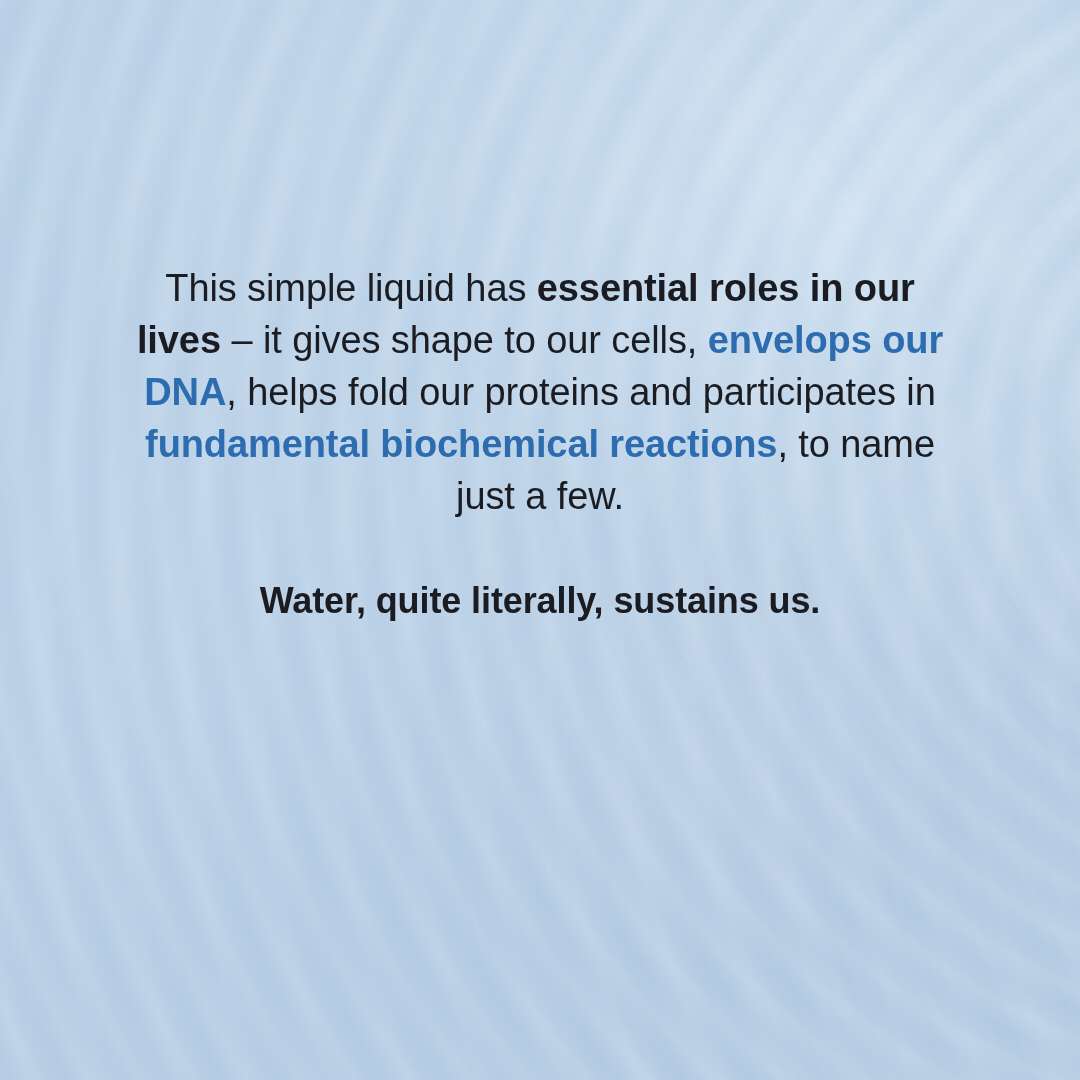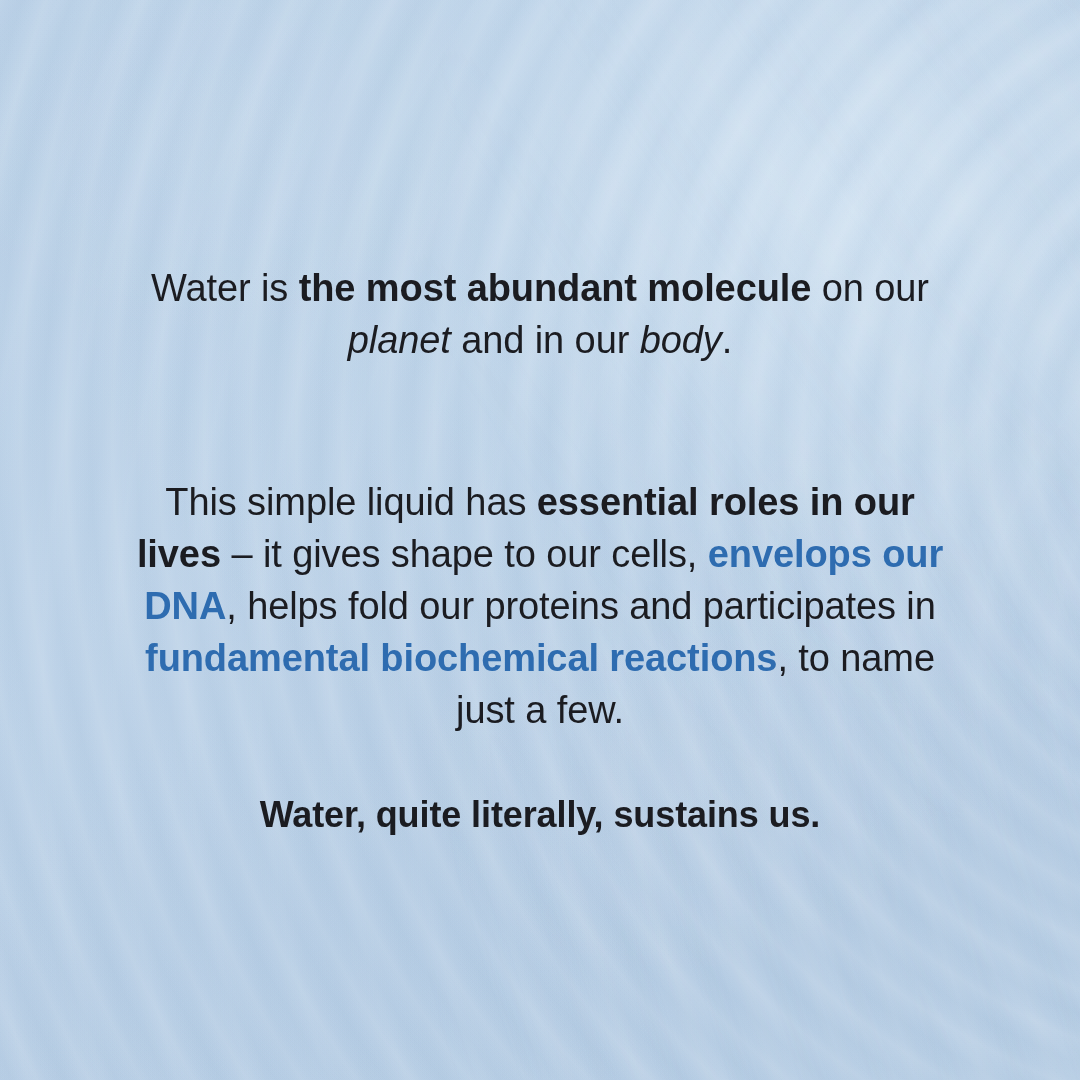--- a/index.html
+++ b/index.html
@@ -129,20 +129,19 @@
 
   <div class="bg-layer bg-base"></div>
   <div class="bg-layer bg-rings"></div>
   <div class="bg-layer bg-rings2"></div>
   <div class="bg-layer bg-streaks"></div>
   <div class="bg-layer bg-streaks-low"></div>
   <div class="bg-layer bg-mottle"></div>
 
   <div class="text-block">
 
-    <p class="para para-1"><span>Water is </span><span style="font-weight: 700;">the most abundant molecule</span><span> on our </span><span style="font-style: italic;">planet</span><span> and in our </span><span style="font-style: italic;">body</span><span>.</span></p>
 
     <p class="para para-2"><span>This simple liquid has </span><span style="font-weight: 700;">essential roles in our lives</span><span> – it gives shape to our cells, </span><span style="font-weight: 700; color: rgb(46, 108, 176);">envelops our DNA</span><span>, helps fold our proteins and participates in </span><span style="font-weight: 700; color: rgb(46, 108, 176);">fundamental biochemical reactions</span><span>, to name just a few.</span></p>
 
     <p class="para para-3"><span style="font-weight: 700;">Water, quite literally, sustains us.</span></p>
 
   </div>
 </div>
 
 </body></html>

